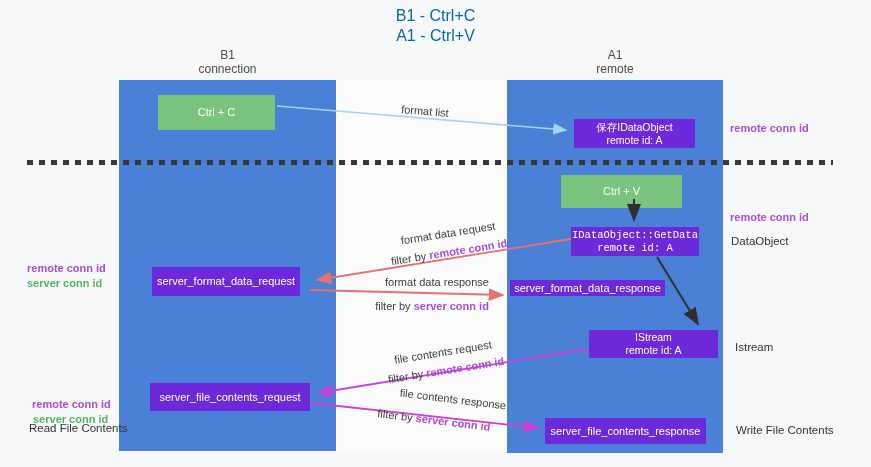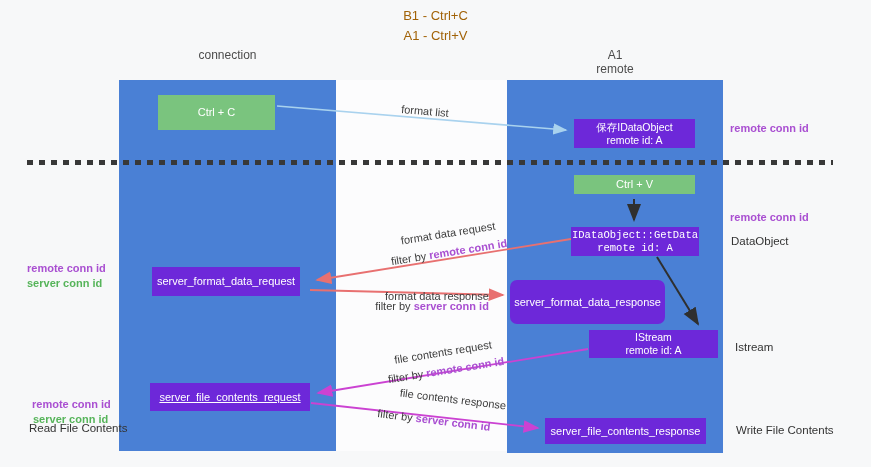--- a/index.html
+++ b/index.html
@@ -5,21 +5,21 @@
   html,body { margin:0; padding:0; }
   body {
     width:871px; height:467px; position:relative; overflow:hidden;
     background:#f7f8f9;
     font-family:"Liberation Sans", sans-serif;
     -webkit-font-smoothing:antialiased;
   }
   .abs { position:absolute; }
   .title {
     left:0; right:0; top:6px; text-align:center;
-    font-size:13px; line-height:20px; color:#a16207;
+    font-size:16px; line-height:20px; color:#0369a1;
   }
   .lane-header {
     text-align:center; font-size:12px; line-height:14px; color:#4c4c4c;
   }
   .lane { background:#4a80d5; }
   .midpanel { background:#fcfcfd; }
   .node {
     display:flex; flex-direction:column; align-items:center; justify-content:center;
     color:#ffffff; font-size:11px; line-height:13px; text-align:center;
     box-sizing:border-box;
@@ -42,20 +42,21 @@
 </style>
 </head>
 <body>
 
 <div class="abs title">
   <div>B1 - Ctrl+C</div>
   <div>A1 - Ctrl+V</div>
 </div>
 
 <div class="abs lane-header" style="left:119px; top:48px; width:217px;">
+  <div>B1</div>
   <div>connection</div>
 </div>
 <div class="abs lane-header" style="left:507px; top:48px; width:216px;">
   <div>A1</div>
   <div>remote</div>
 </div>
 
 <div class="abs midpanel" style="left:336px; top:80px; width:171px; height:371px;"></div>
 <div class="abs lane" style="left:119px; top:80px; width:217px; height:371px;"></div>
 <div class="abs lane" style="left:507px; top:80px; width:216px; height:373px;"></div>
@@ -64,43 +65,43 @@
 
 <div class="abs node green" style="left:158px; top:95px; width:117px; height:35px;">
   <div>Ctrl + C</div>
 </div>
 
 <div class="abs node orange" style="left:574px; top:119px; width:121px; height:29px;">
   <div class="l2">保存IDataObject</div>
   <div class="l2">remote id: A</div>
 </div>
 
-<div class="abs node green" style="left:574px; top:175px; width:121px; height:19px;text-align:center;">
+<div class="abs node green" style="left:561px; top:175px; width:121px; height:33px;text-align:center;">
   <div>Ctrl + V</div>
 </div>
 
 <div class="abs node orange" style="left:571px; top:227px; width:128px; height:29px;font-family:Liberation Mono, monospace;">
   <div class="l2">IDataObject::GetData</div>
   <div class="l2">remote id: A</div>
 </div>
 
 <div class="abs node orange" style="left:152px; top:267px; width:148px; height:29px;">
   <div>server_format_data_request</div>
 </div>
 
-<div class="abs node orange" style="left:510px; top:280px; width:155px; height:44px;border-radius:7px;">
+<div class="abs node orange" style="left:510px; top:280px; width:155px; height:16px;">
   <div>server_format_data_response</div>
 </div>
 
 <div class="abs node orange" style="left:589px; top:330px; width:129px; height:28px;">
   <div class="l2">IStream</div>
   <div class="l2">remote id: A</div>
 </div>
 
-<div class="abs node orange" style="left:150px; top:383px; width:160px; height:28px;text-decoration:underline;">
+<div class="abs node orange" style="left:150px; top:383px; width:160px; height:28px;">
   <div>server_file_contents_request</div>
 </div>
 
 <div class="abs node orange" style="left:545px; top:418px; width:161px; height:26px;text-align:right;">
   <div>server_file_contents_response</div>
 </div>
 
 <svg class="overlay" width="871" height="467" viewBox="0 0 871 467">
   <defs>
     <marker id="mblue" markerWidth="9" markerHeight="8" refX="8" refY="3.5" orient="auto">
@@ -126,21 +127,21 @@
 </svg>
 
 <div class="abs flabel" style="left:425px; top:111px; transform:translate(-50%,-50%) rotate(5deg);">format list</div>
 
 <div class="abs flabel" style="left:448px; top:233px; transform:translate(-50%,-50%) rotate(-9deg);">format data request</div>
 <div class="abs flabel" style="left:449px; top:252px; transform:translate(-50%,-50%) rotate(-9deg);">
   <span>filter by</span>
   <span class="purple">remote conn id</span>
 </div>
 
-<div class="abs flabel" style="left:437px; top:296px; transform:translate(-50%,-50%);">format data response</div>
+<div class="abs flabel" style="left:437px; top:282px; transform:translate(-50%,-50%);">format data response</div>
 <div class="abs flabel" style="left:432px; top:306px; transform:translate(-50%,-50%);">
   <span>filter by</span>
   <span class="purple">server conn id</span>
 </div>
 
 <div class="abs flabel" style="left:443px; top:352px; transform:translate(-50%,-50%) rotate(-9deg);">file contents request</div>
 <div class="abs flabel" style="left:446px; top:370px; transform:translate(-50%,-50%) rotate(-9deg);">
   <span>filter by</span>
   <span class="purple">remote conn id</span>
 </div>

